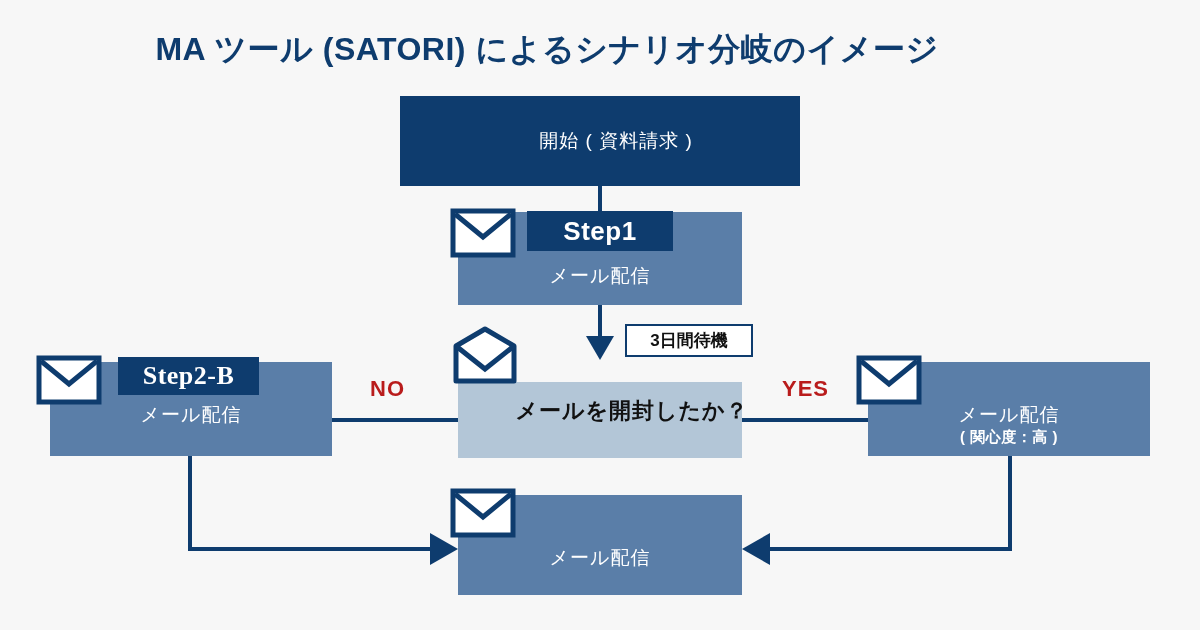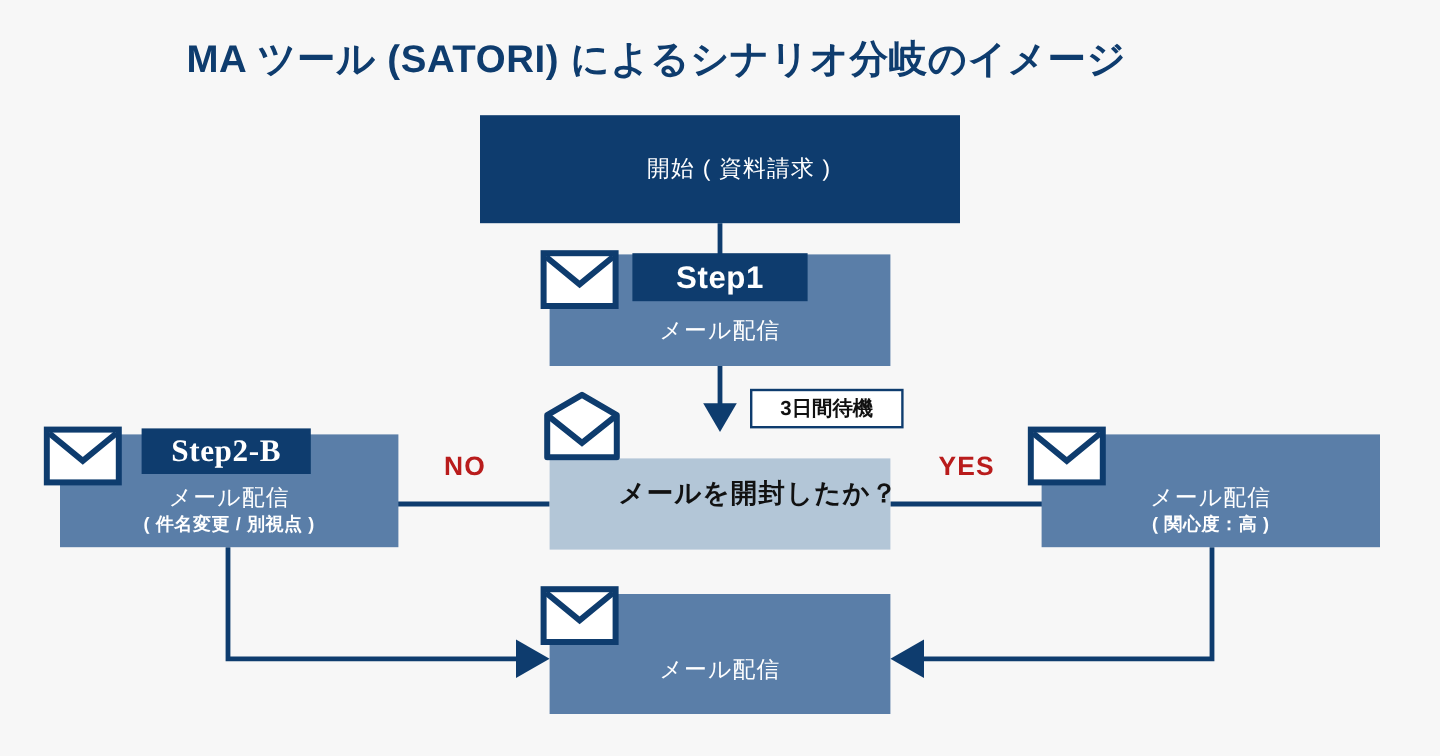--- a/index.html
+++ b/index.html
@@ -143,21 +143,20 @@
   <div class="branch-label no-label">NO</div>
   <div class="branch-label yes-label">YES</div>
 
   <div class="node step-body" style="left:50px;top:362px;width:282px;height:94px;"></div>
   <svg class="icon" style="left:36px;top:355px;" width="66" height="50" viewBox="0 0 66 50">
     <rect x="3" y="3" width="60" height="44" fill="#ffffff" stroke="#0e3c6e" stroke-width="5"></rect>
     <polyline points="5,6 33,29 61,6" fill="none" stroke="#0e3c6e" stroke-width="5"></polyline>
   </svg>
   <div class="step-badge" style="left:118px;top:357px;width:141px;height:38px;font-family:Liberation Serif, serif;">Step2-B</div>
   <div class="step-sub" style="left:50px;top:402px;width:282px;">メール配信</div>
-  <div class="step-sub2" style="left:50px;top:428px;width:282px;">( 件名変更 / 別視点 )</div>
 
   <div class="node step-body" style="left:868px;top:362px;width:282px;height:94px;"></div>
   <svg class="icon" style="left:856px;top:355px;" width="66" height="50" viewBox="0 0 66 50">
     <rect x="3" y="3" width="60" height="44" fill="#ffffff" stroke="#0e3c6e" stroke-width="5"></rect>
     <polyline points="5,6 33,29 61,6" fill="none" stroke="#0e3c6e" stroke-width="5"></polyline>
   </svg>
   <div class="step-sub" style="left:868px;top:402px;width:282px;">メール配信</div>
   <div class="step-sub2" style="left:868px;top:428px;width:282px;">( 関心度：高 )</div>
 
   <div class="node step-body" style="left:458px;top:495px;width:284px;height:100px;"></div>

